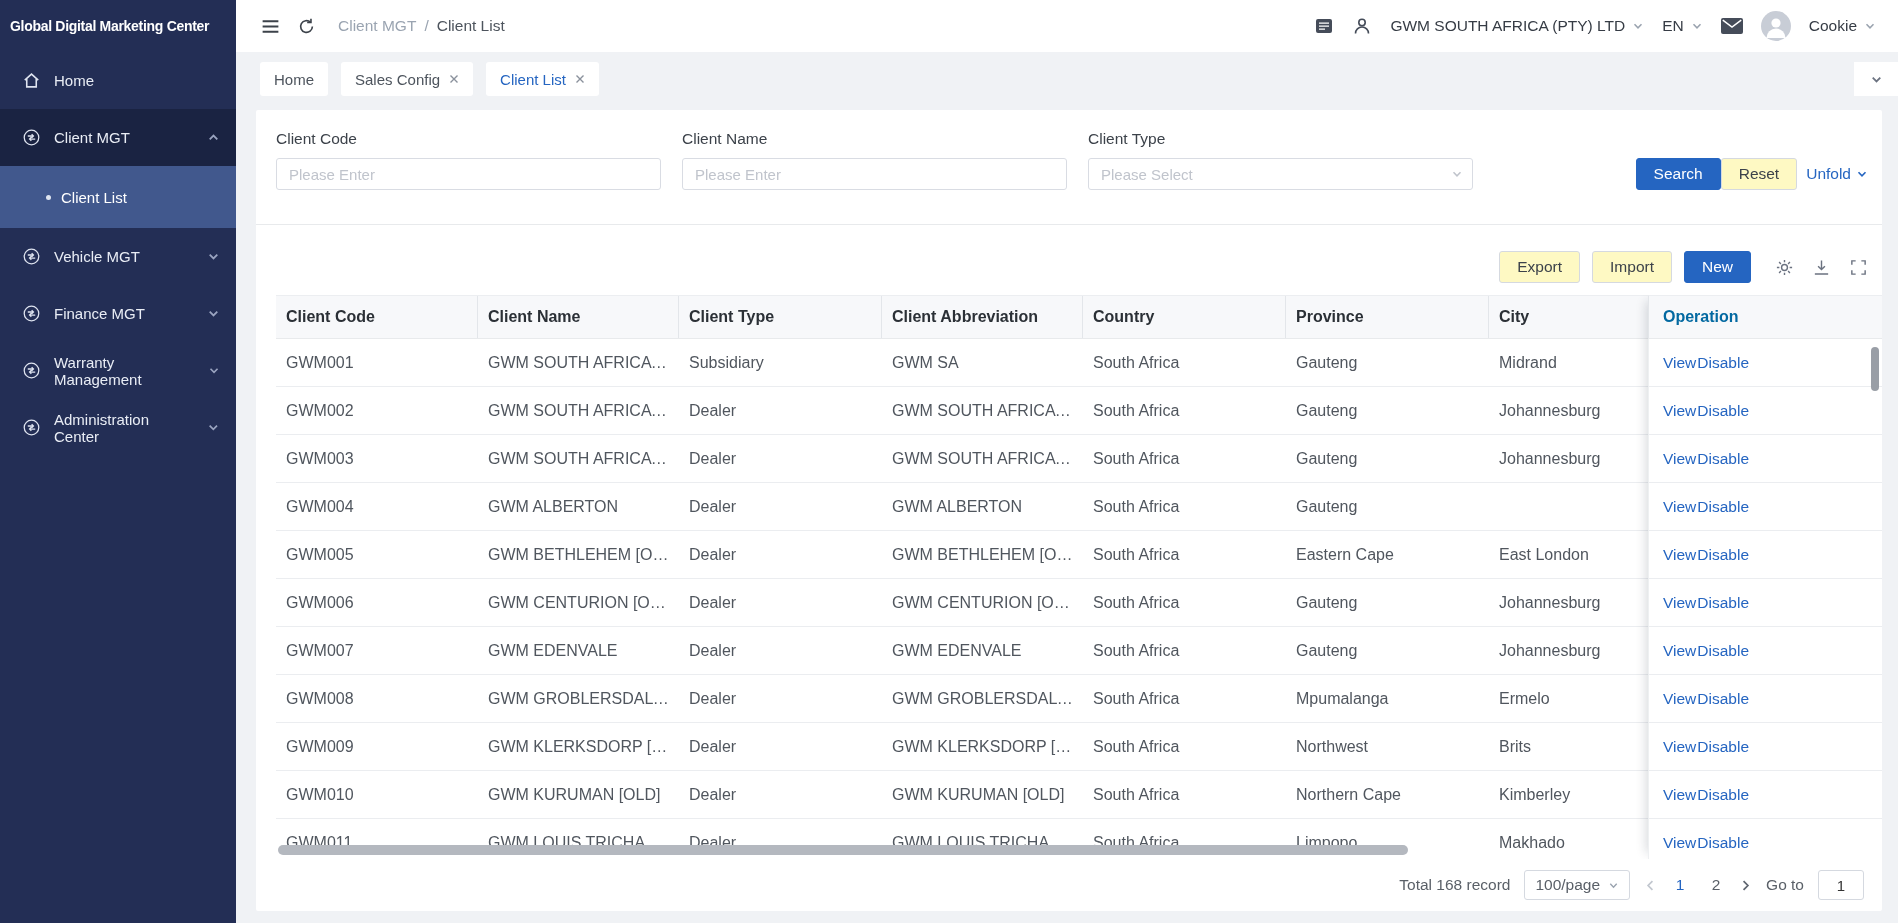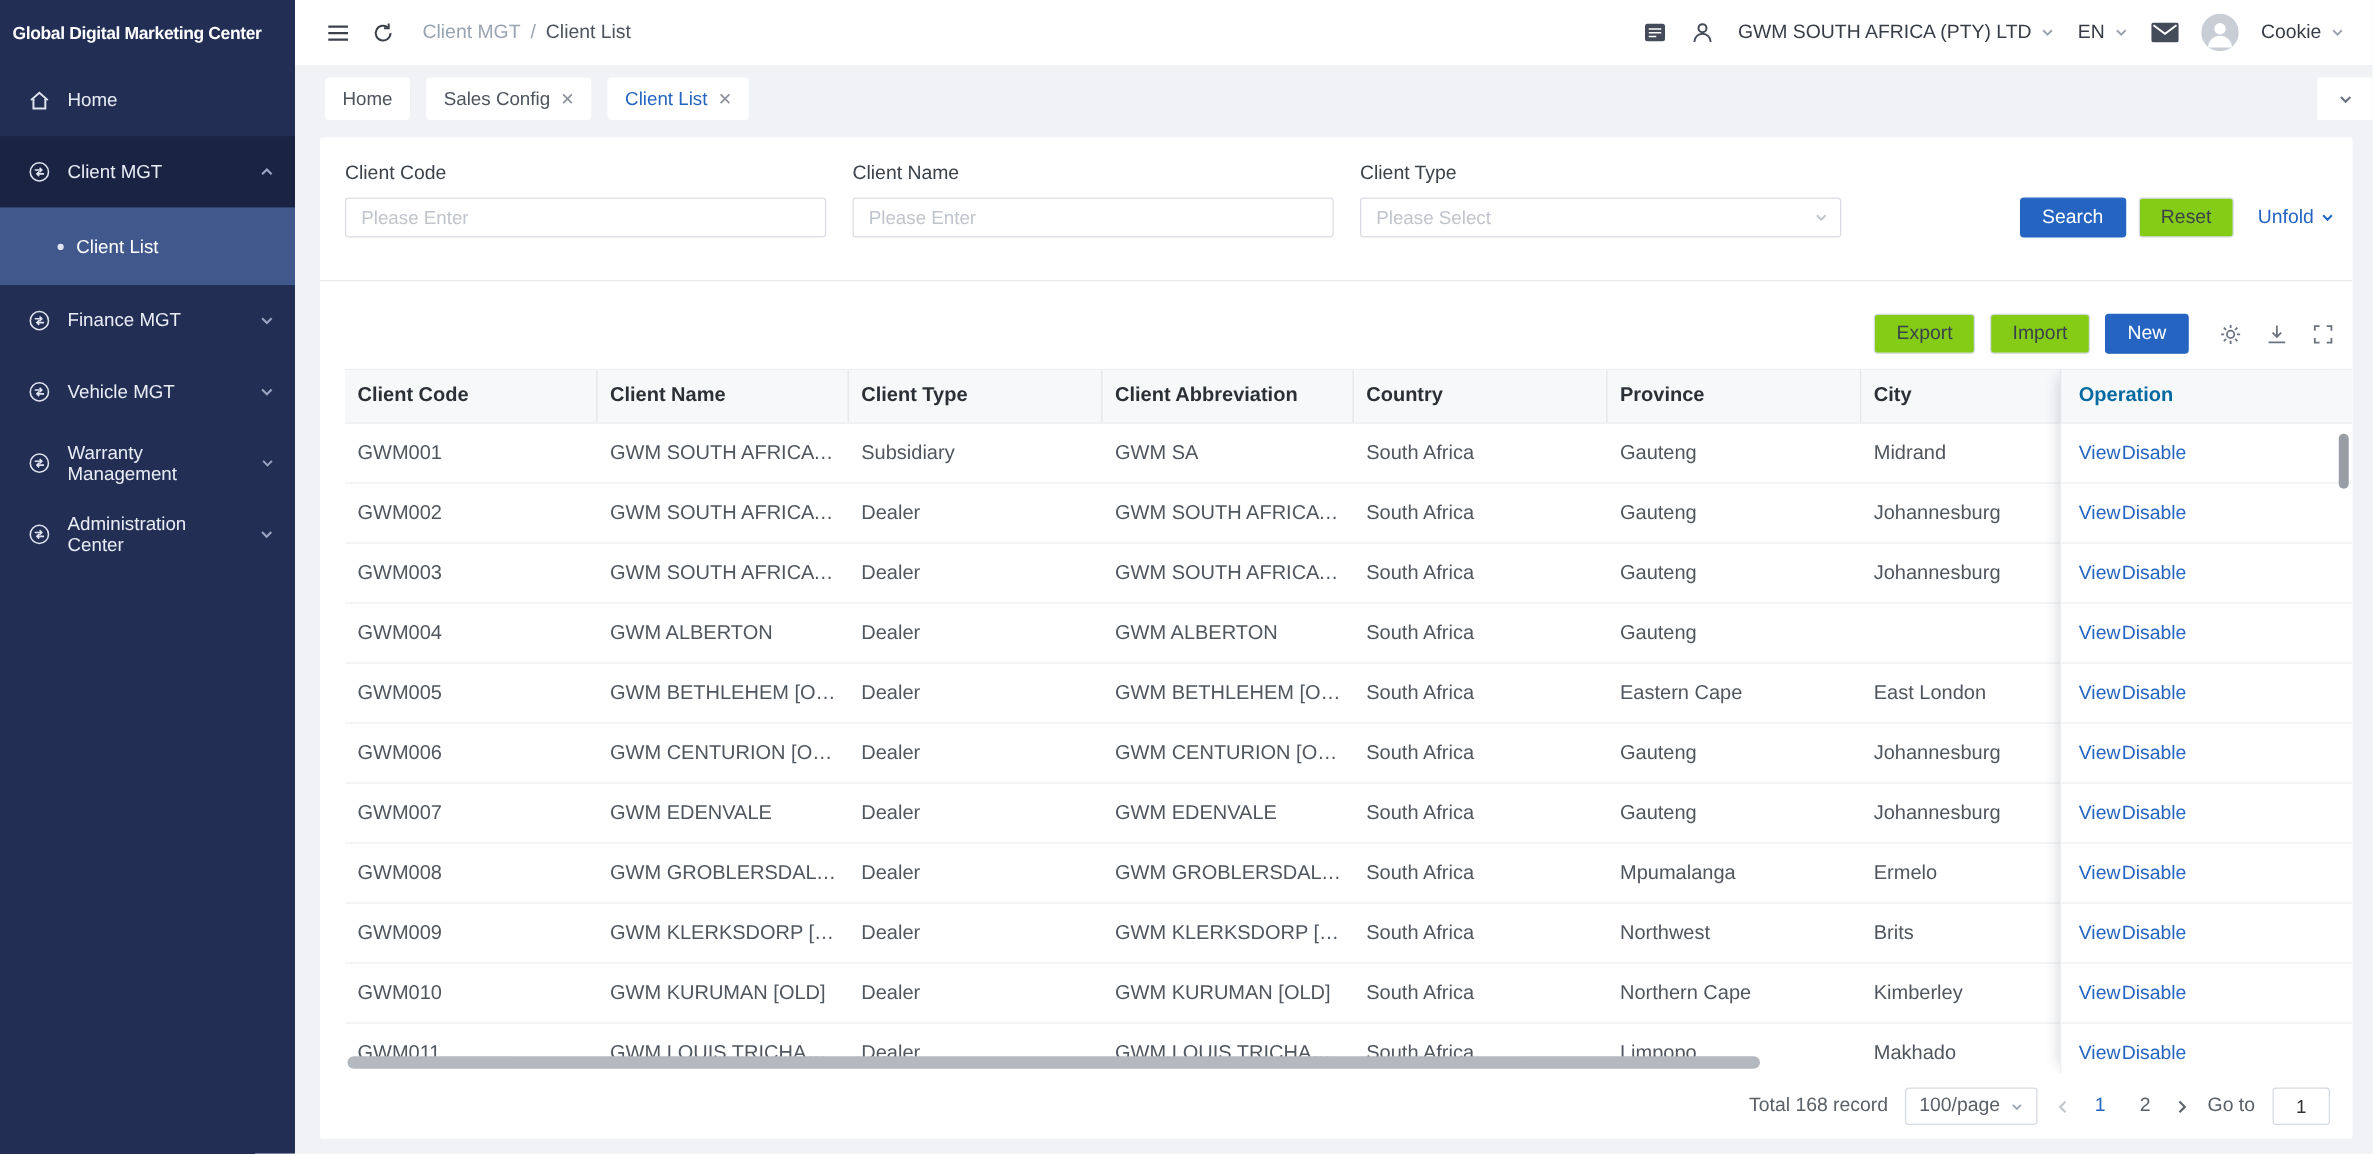--- a/index.html
+++ b/index.html
@@ -49,22 +49,22 @@
 
   
   .filter-section{display:flex;align-items:flex-end;padding:20px 14px 34px 20px;border-bottom:1px solid #e8eaec;flex-shrink:0;}
   .filter-fields{display:flex;}
   .filter-field{width:385px;margin-right:21px;}
   .filter-label{display:block;font-size:15.5px;color:#3c424a;margin-bottom:10px;}
   .finput-wrap{position:relative;height:32px;}
   .finput{width:100%;height:32px;border:1px solid #d9dce3;border-radius:3px;padding:0 12px;font-size:15px;color:#333;background:#fff;}
   .finput::placeholder{color:#c0c4cc;}
   .fchev{position:absolute;right:10px;top:10px;color:#c0c4cc;}
-  .filter-actions{margin-left:auto;display:flex;align-items:center;gap:10px;height:32px;}
-  .btn{height:32px;border-radius:3px;font-size:15.5px;display:inline-flex;align-items:center;justify-content:center;padding:0 17px;border:1px solid transparent;background:#84cc16;color:#3c424a;}
+  .filter-actions{margin-left:auto;display:flex;align-items:center;height:32px;}
+  .btn{height:32px;border-radius:3px;font-size:15.5px;display:inline-flex;align-items:center;justify-content:center;padding:0 17px;border:1px solid transparent;background:#fef9c3;color:#3c424a;}
   .btn-primary{background:#2565c1;border-color:#2565c1;color:#fff;}
   .btn-plain{border-color:#d5d9e0;}
   .unfold{display:flex;align-items:center;gap:5px;color:#2565c1;font-size:15.5px;cursor:pointer;margin-left:9px;}
 
   
   .toolbar{display:flex;align-items:center;gap:12px;justify-content:flex-end;padding:26px 8px 12px 0;flex-shrink:0;}
   .tool-icons{display:flex;align-items:center;gap:18px;margin-left:12px;padding-right:6px;color:#6b7280;}
 
   
   .table-area{flex:1;min-height:0;margin-left:20px;position:relative;overflow:hidden;}
@@ -121,33 +121,33 @@
     <span class="dot"></span>
     <span class="nav-sub-label">Client List</span>
   </div>
       <div class="nav-item">
     <span class="nav-icon">
           <svg width="19" height="19" viewBox="0 0 24 24" fill="none" stroke="currentColor" stroke-width="1.6">
             <circle cx="12" cy="12" r="9.2"></circle>
             <path d="M7.3 10.1 h7 M12.2 7.8 l2.3 2.3 -2.3 2.3 M16.7 14 h-7 M11.8 11.7 l-2.3 2.3 2.3 2.3"></path>
           </svg>
         </span>
-    <span class="nav-label">Finance MGT</span>
+    <span class="nav-label">Vehicle MGT</span>
     <svg class="nav-chev" width="13" height="13" viewBox="0 0 12 12">
           <path d="M2.5 4.2 L6 7.8 L9.5 4.2" fill="none" stroke="currentColor" stroke-width="1.6"></path>
         </svg>
   </div>
       <div class="nav-item">
     <span class="nav-icon">
           <svg width="19" height="19" viewBox="0 0 24 24" fill="none" stroke="currentColor" stroke-width="1.6">
             <circle cx="12" cy="12" r="9.2"></circle>
             <path d="M7.3 10.1 h7 M12.2 7.8 l2.3 2.3 -2.3 2.3 M16.7 14 h-7 M11.8 11.7 l-2.3 2.3 2.3 2.3"></path>
           </svg>
         </span>
-    <span class="nav-label">Vehicle MGT</span>
+    <span class="nav-label">Finance MGT</span>
     <svg class="nav-chev" width="13" height="13" viewBox="0 0 12 12">
           <path d="M2.5 4.2 L6 7.8 L9.5 4.2" fill="none" stroke="currentColor" stroke-width="1.6"></path>
         </svg>
   </div>
       <div class="nav-item">
     <span class="nav-icon">
           <svg width="19" height="19" viewBox="0 0 24 24" fill="none" stroke="currentColor" stroke-width="1.6">
             <circle cx="12" cy="12" r="9.2"></circle>
             <path d="M7.3 10.1 h7 M12.2 7.8 l2.3 2.3 -2.3 2.3 M16.7 14 h-7 M11.8 11.7 l-2.3 2.3 2.3 2.3"></path>
           </svg>

